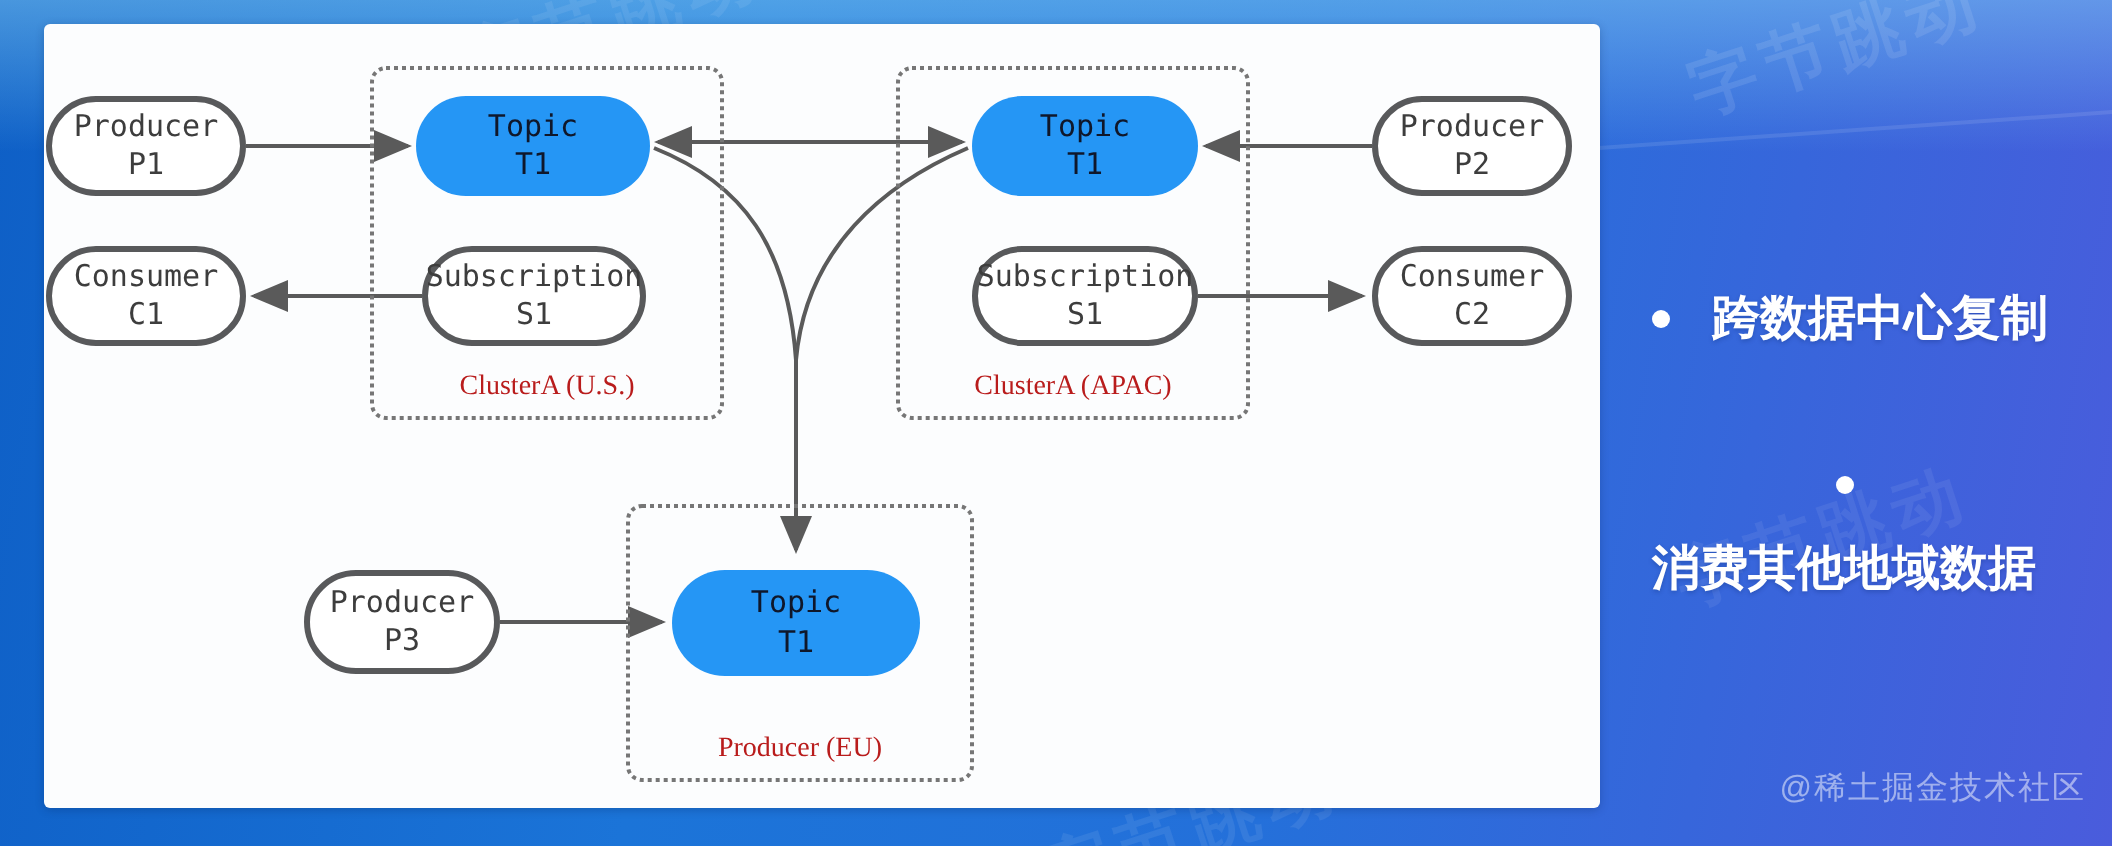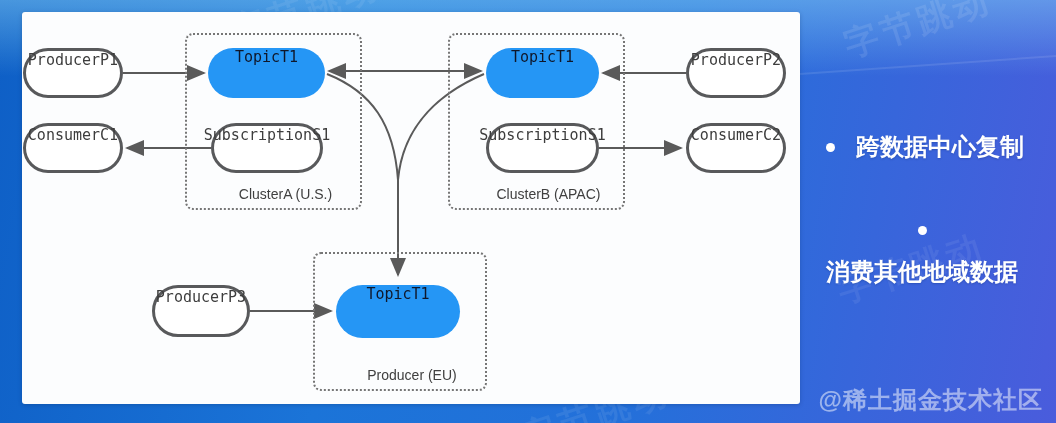--- a/index.html
+++ b/index.html
@@ -22,27 +22,27 @@
   .panel{
     position:absolute;left:22px;top:12px;width:778px;height:392px;
     background:#FCFDFE;border-radius:3px;box-shadow:0 1px 4px rgba(0,30,80,0.25);
   }
   .arrow-layer{position:absolute;left:0;top:0;width:778px;height:392px;}
   .cluster{
     position:absolute;border:2px dotted #767676;border-radius:8px;box-sizing:border-box;
     background:transparent;
   }
   .cluster-label{
-    position:absolute;bottom:6px;left:12px;width:100%;text-align:center;
-    font-family:Liberation Sans, sans-serif;font-size:14px;color:#404040;
+    position:absolute;bottom:6px;left:0;width:100%;text-align:center;
+    font-family:Liberation Serif, serif;font-size:14px;color:#b91c1c;
   }
   .pill{
     position:absolute;box-sizing:border-box;background:#fff;
     border:3px solid #58595B;border-radius:27px;
-    display:flex;flex-direction:row;justify-content:center;
+    display:flex;flex-direction:column;align-items:center;justify-content:center;
     font-family:"DejaVu Sans Mono",monospace;font-size:15px;line-height:1.3;
     color:#3d3d3d;text-align:center;
   }
   .pill span{white-space:nowrap;}
   .pill.topic{background:#2596F5;border:none;color:#0f172a;}
   
   .cluster-a{left:163px;top:21px;width:177px;height:177px;}
   .cluster-b{left:426px;top:21px;width:177px;height:177px;}
   .cluster-c{left:291px;top:240px;width:174px;height:139px;}
   .n-p1{left:1px;top:36px;width:100px;height:50px;}
@@ -53,26 +53,27 @@
   .n-sb{left:464px;top:111px;width:113px;height:50px;}
   .n-p2{left:664px;top:36px;width:100px;height:50px;}
   .n-c2{left:664px;top:111px;width:100px;height:50px;}
   .n-p3{left:130px;top:273px;width:98px;height:52px;}
   .n-tc{left:314px;top:273px;width:124px;height:53px;}
   
   .bullet{
     position:absolute;display:flex;align-items:center;gap:21px;
     color:#fff;font-weight:bold;font-size:24px;white-space:nowrap;
     text-shadow:0 1px 2px rgba(0,30,90,0.25);
+    margin-top:12px;
   }
   .bullet-1{left:826px;top:131px;}
   .bullet-2{left:826px;top:226px;flex-direction:column;}
   .dot{width:9px;height:9px;border-radius:50%;background:#fff;flex:0 0 auto;}
   .credit{
-    position:absolute;right:13px;top:384px;font-weight:bold;font-size:24px;
+    position:absolute;right:13px;top:384px;font-weight:normal;font-size:16px;
     color:rgba(255,255,255,0.50);letter-spacing:1px;white-space:nowrap;margin-left:25px;
   }
 </style>
 </head>
 <body>
 
 <span class="bg-wm" style="left:230px;top:-14px;">字节跳动</span>
 <span class="bg-wm" style="left:842px;top:0px;color:rgba(255,255,255,0.10);">字节跳动</span>
 <span class="bg-wm" style="left:835px;top:246px;color:rgba(255,255,255,0.07);">字节跳动</span>
 <span class="bg-wm" style="left:520px;top:392px;">字节跳动</span>
@@ -95,21 +96,21 @@
       <path d="M305 62 C350 80 372 112 376 168 L376 263" marker-end="url(#ah)"></path>
       <path d="M462 62 C420 80 381 112 376 168"></path>
       <path d="M228 299 L309 299" marker-end="url(#ah)"></path>
     </g>
   </svg>
 
   <div class="cluster cluster-a">
     <div class="cluster-label">ClusterA (U.S.)</div>
   </div>
   <div class="cluster cluster-b">
-    <div class="cluster-label">ClusterB (APAC)</div>
+    <div class="cluster-label">ClusterA (APAC)</div>
   </div>
   <div class="cluster cluster-c">
     <div class="cluster-label">Producer (EU)</div>
   </div>
 
   <div class="pill n-p1">
     <span>Producer</span>
     <span>P1</span>
   </div>
   <div class="pill n-c1">

